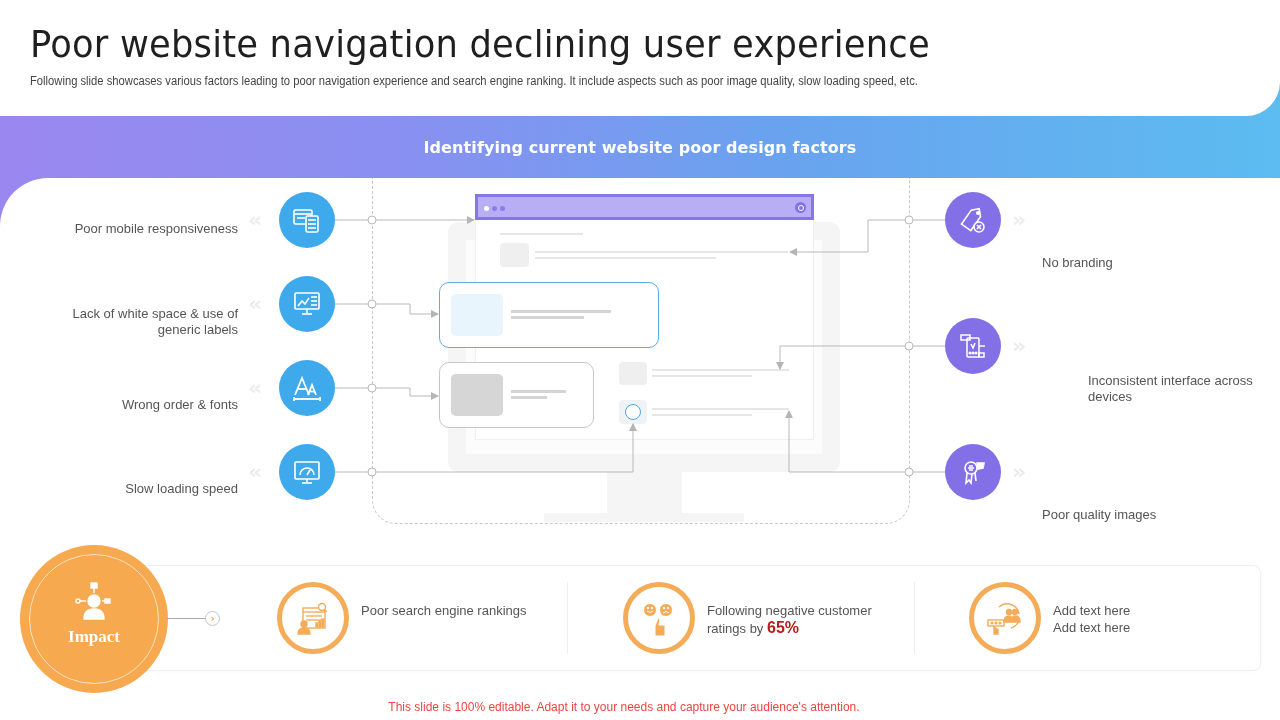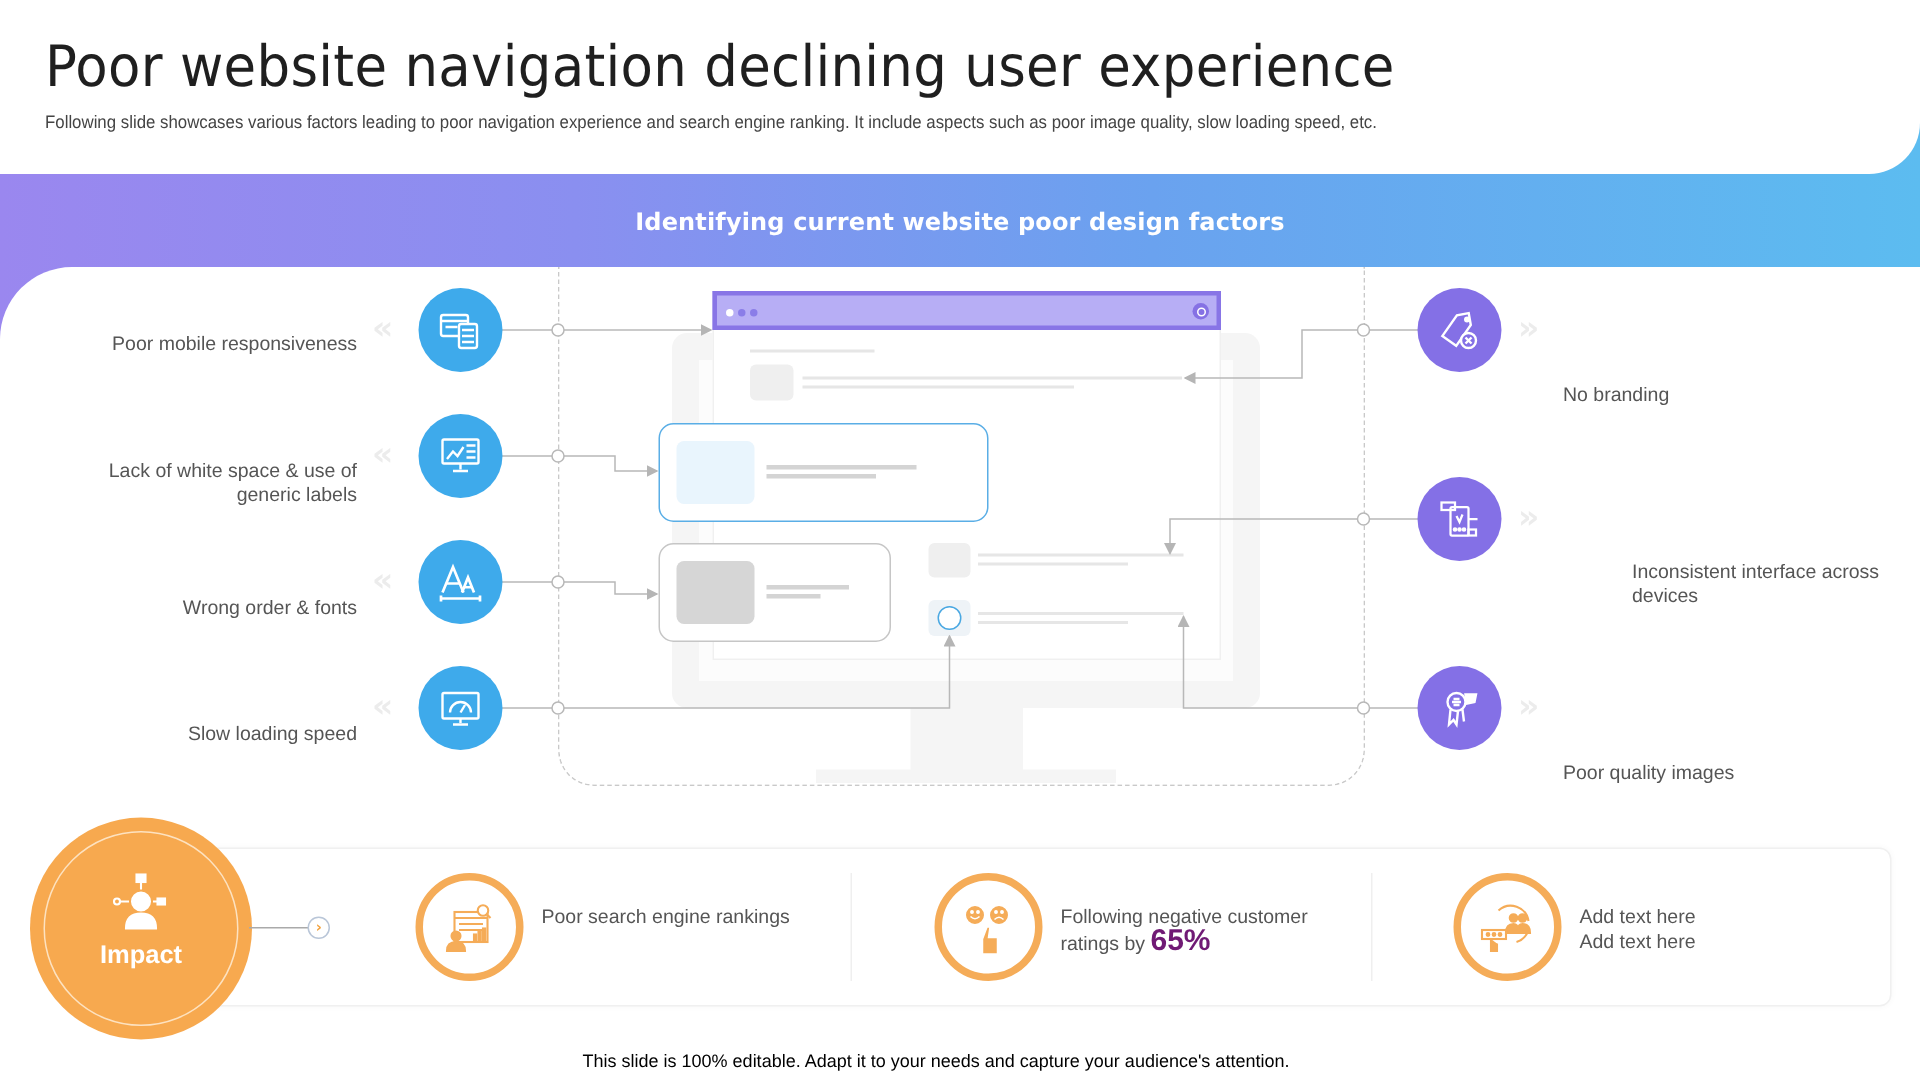--- a/index.html
+++ b/index.html
@@ -115,41 +115,41 @@
   .impact-circle {
     position: absolute; left: 20px; top: 545px; width: 148px; height: 148px; border-radius: 50%;
     background: #f7a94f;
   }
   .impact-circle .inner-ring {
     position: absolute; left: 9px; top: 9px; width: 130px; height: 130px; border-radius: 50%;
     border: 1px solid #fde2c0;
   }
   .impact-label {
     position: absolute; left: 0; top: 82px; width: 148px; text-align: center;
-    color: #fff; font-size: 17px; font-weight: 700; font-family: Liberation Sans, sans-serif;
+    color: #fff; font-size: 17px; font-weight: 700; font-family: Liberation Serif, serif;
   }
   .impact-icon { position: absolute; left: 52px; top: 36px; }
   .impact-connector { position: absolute; left: 166px; top: 618px; width: 40px; height: 1px; background: #aaa; }
   .impact-arrow {
     position: absolute; left: 205px; top: 611px; width: 15px; height: 15px; border-radius: 50%;
     border: 1px solid #b9c6d8; background: #fff; color: #f3a23d; font-size: 10px; font-weight: 700;
     text-align: center; line-height: 13px; font-family: "DejaVu Sans", sans-serif;
   }
   .effect-icon {
     position: absolute; width: 72px; height: 72px; border-radius: 50%;
     border: 5px solid #f5ac58; background: #fff;
     display: flex; align-items: center; justify-content: center;
   }
   .effect-text { position: absolute; font-size: 13px; color: #555; line-height: 17px; width: 190px; }
-  .effect-text b { font-size: 20px; color: #701a75; margin-top: 16px; }
+  .effect-text b { font-size: 16px; color: #b91c1c; margin-top: 16px; }
   .divider { position: absolute; top: 582px; width: 1px; height: 72px; background: #efefef; }
 
   .footer {
     position: absolute; left: 0; top: 700px; width: 1248px; text-align: center;
-    font-size: 12px; color: #000000;
+    font-size: 12px; color: #ef4444;
   }
 </style>
 </head>
 <body>
 
 <div class="banner-bg"></div>
 <div class="top-white"></div>
 <div class="body-white"></div>
 
 <h1 class="title">Poor website navigation declining user experience</h1>

